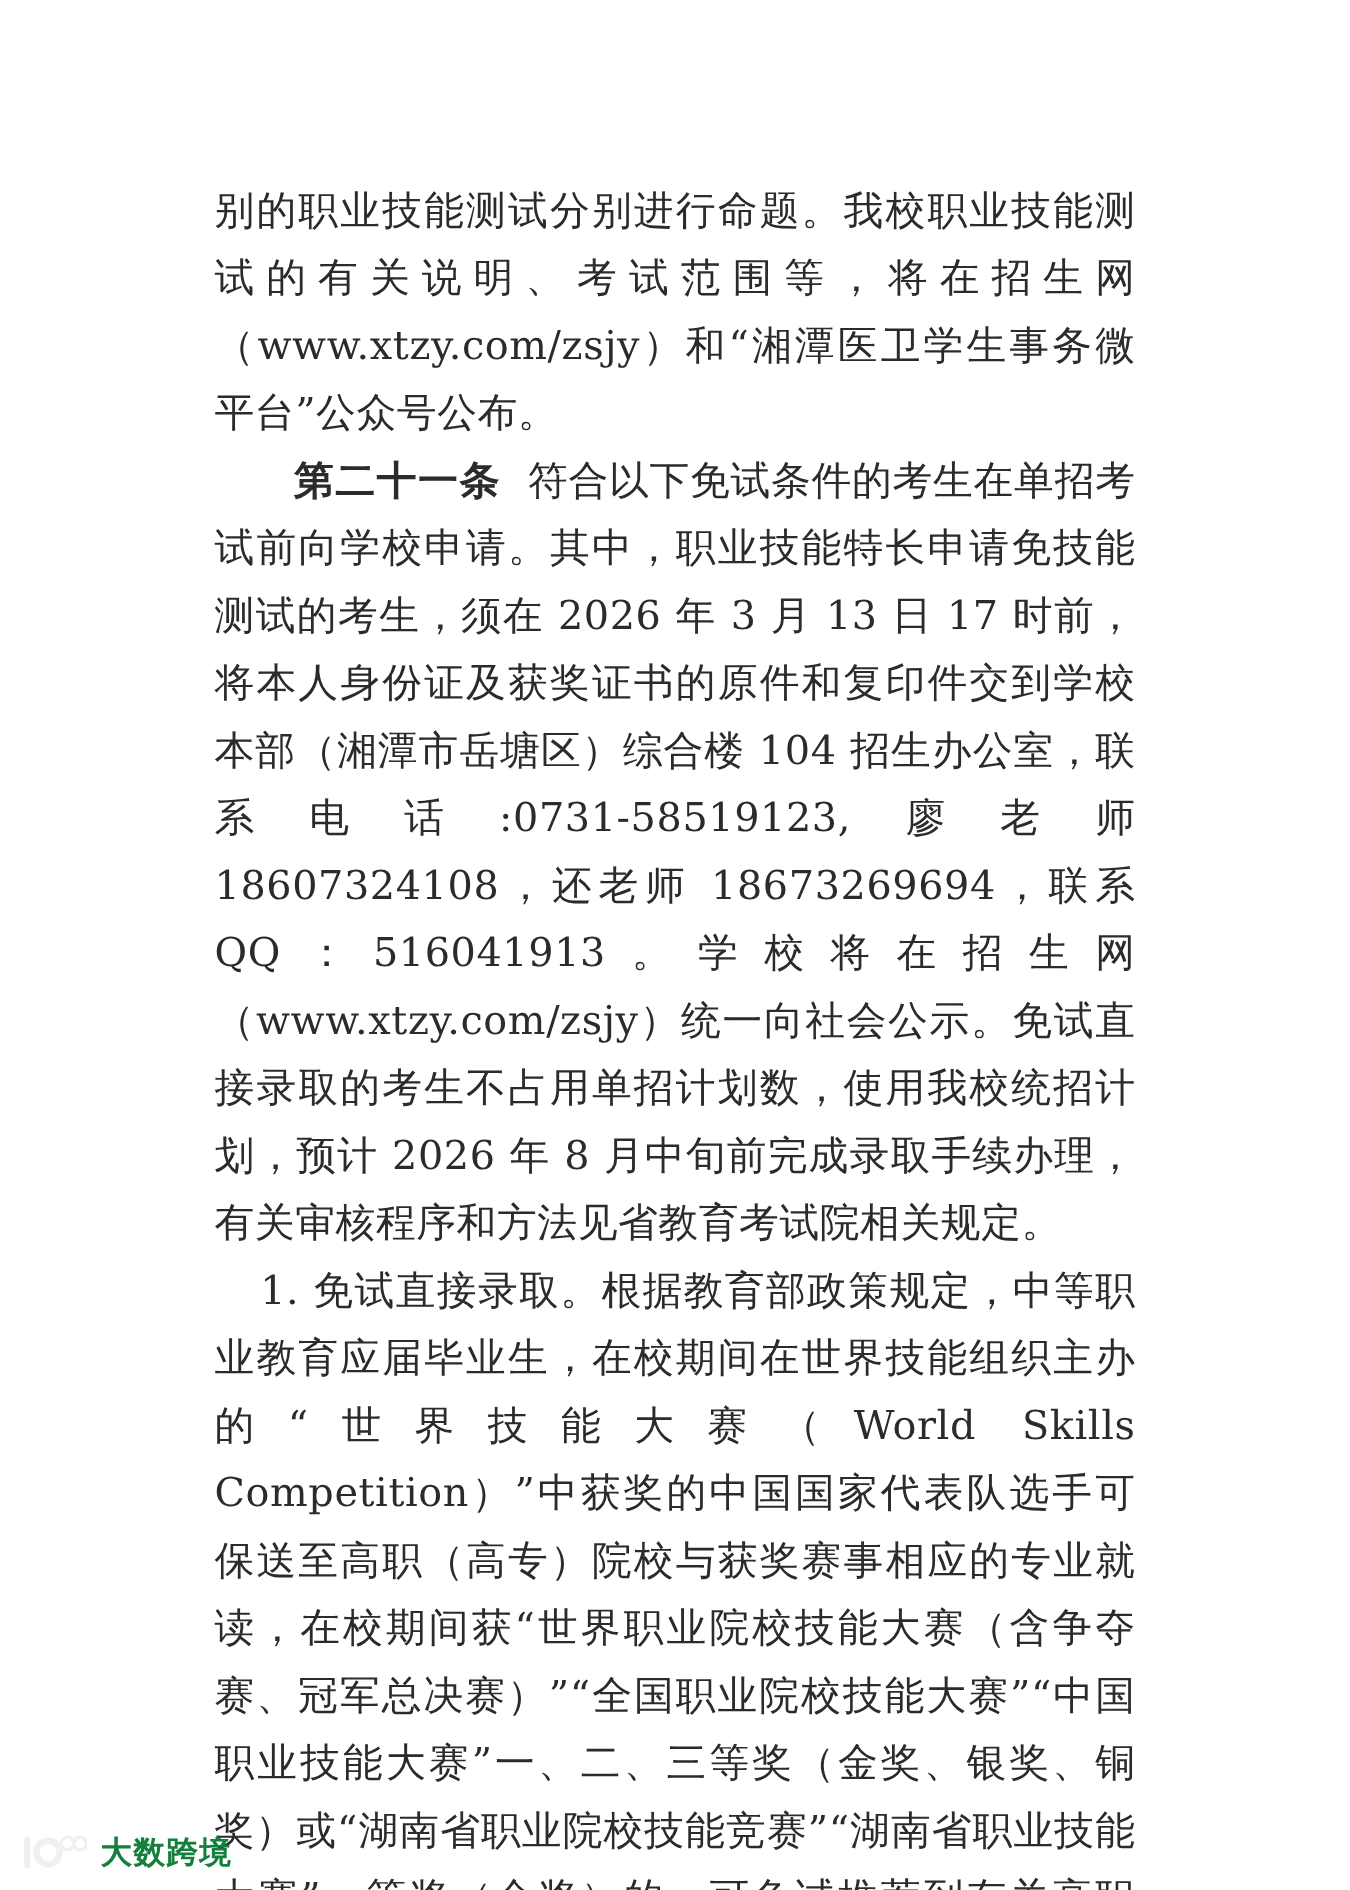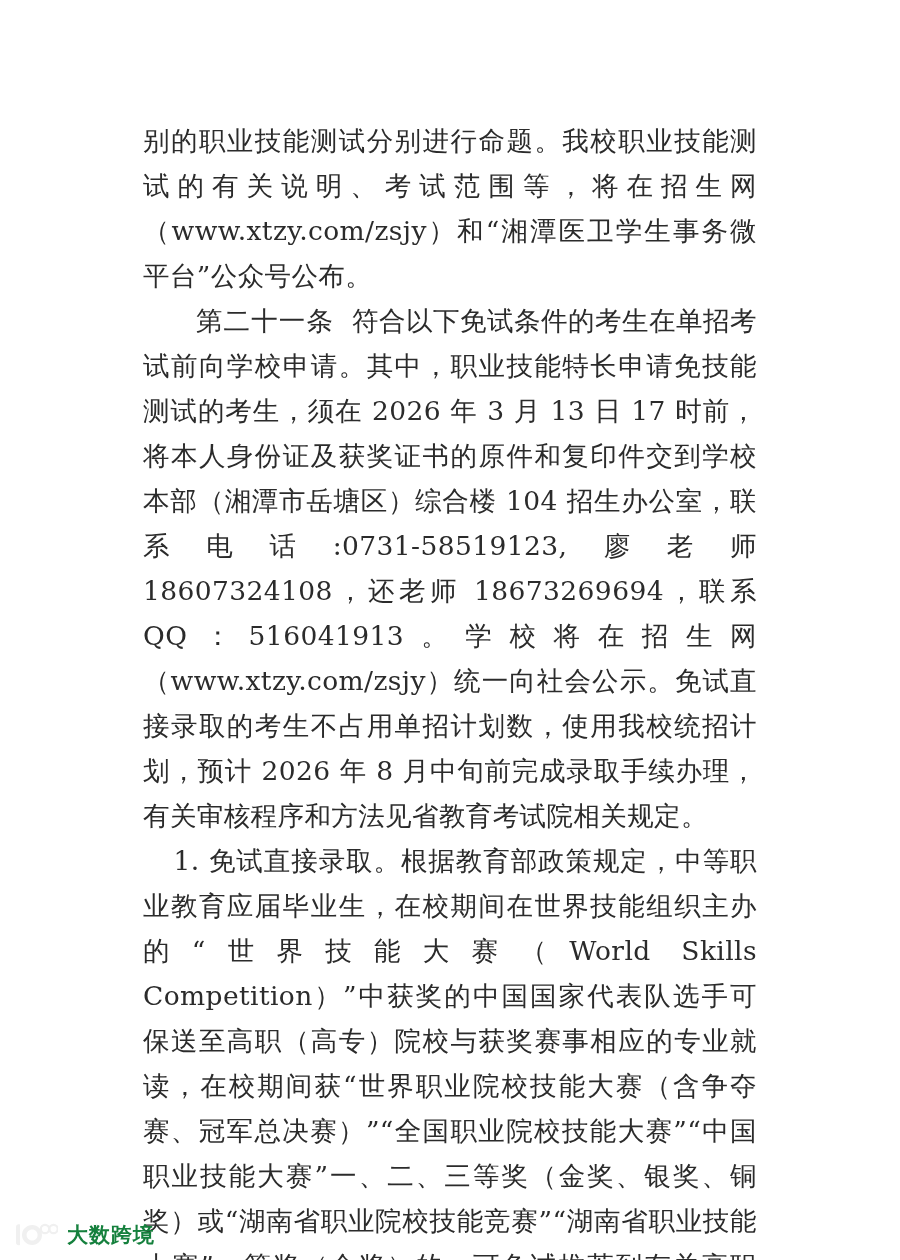--- a/index.html
+++ b/index.html
@@ -36,21 +36,21 @@
   }
 
   .para.indent {
     text-indent: 2em;
   }
   .para.indent-one {
     text-indent: 1.15em;
   }
 
   .article-head {
-    font-weight: 400;
+    font-weight: 700;
     letter-spacing: 1px;
   }
 
   .gap-after {
     margin-bottom: 0px;
   }
 
   .page-number {
     position: absolute;
     left: 0;

